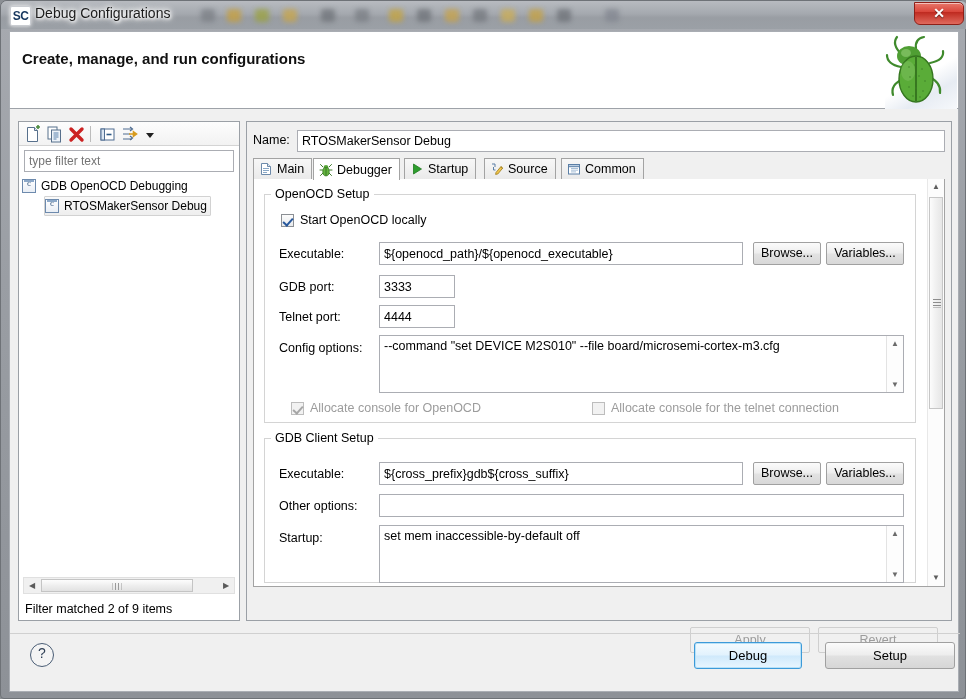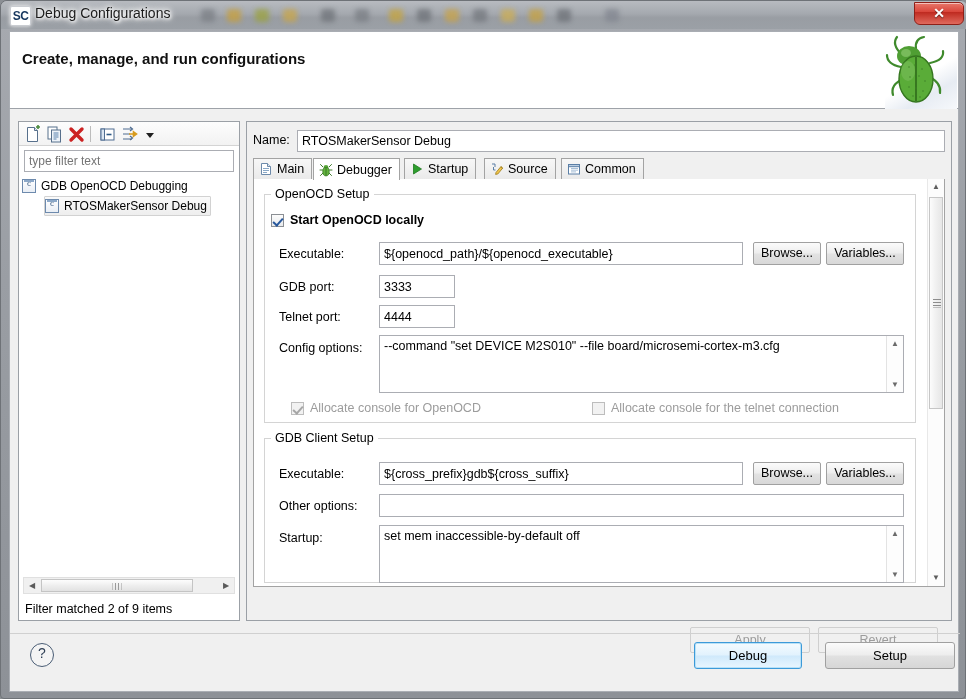--- a/index.html
+++ b/index.html
@@ -685,21 +685,21 @@
           <span>Common</span>
         </div>
       </div>
 
       <div id="tab-content">
         <div id="content-inner">
 
           <fieldset class="group" style="left:10px; top:8px; width:650px; height:234px;">
             <legend>OpenOCD Setup</legend>
 
-            <div class="chk checked" style="left:6px; top:12px;font-weight:bold;">
+            <div class="chk checked" style="left:16px; top:12px;">
               <span class="box"></span>
               <span>Start OpenOCD locally</span>
             </div>
 
             <span class="lbl" style="left:14px; top:46px;">Executable:</span>
             <input class="txt" type="text" style="left: 114px; top: 41px; width: 364px; height: 23px;" value="${openocd_path}/${openocd_executable}">
             <button class="btn" style="left:488px; top:41px; width:68px;">Browse...</button>
             <button class="btn" style="left:561px; top:41px; width:78px;">Variables...</button>
 
             <span class="lbl" style="left:14px; top:79px;">GDB port:</span>

